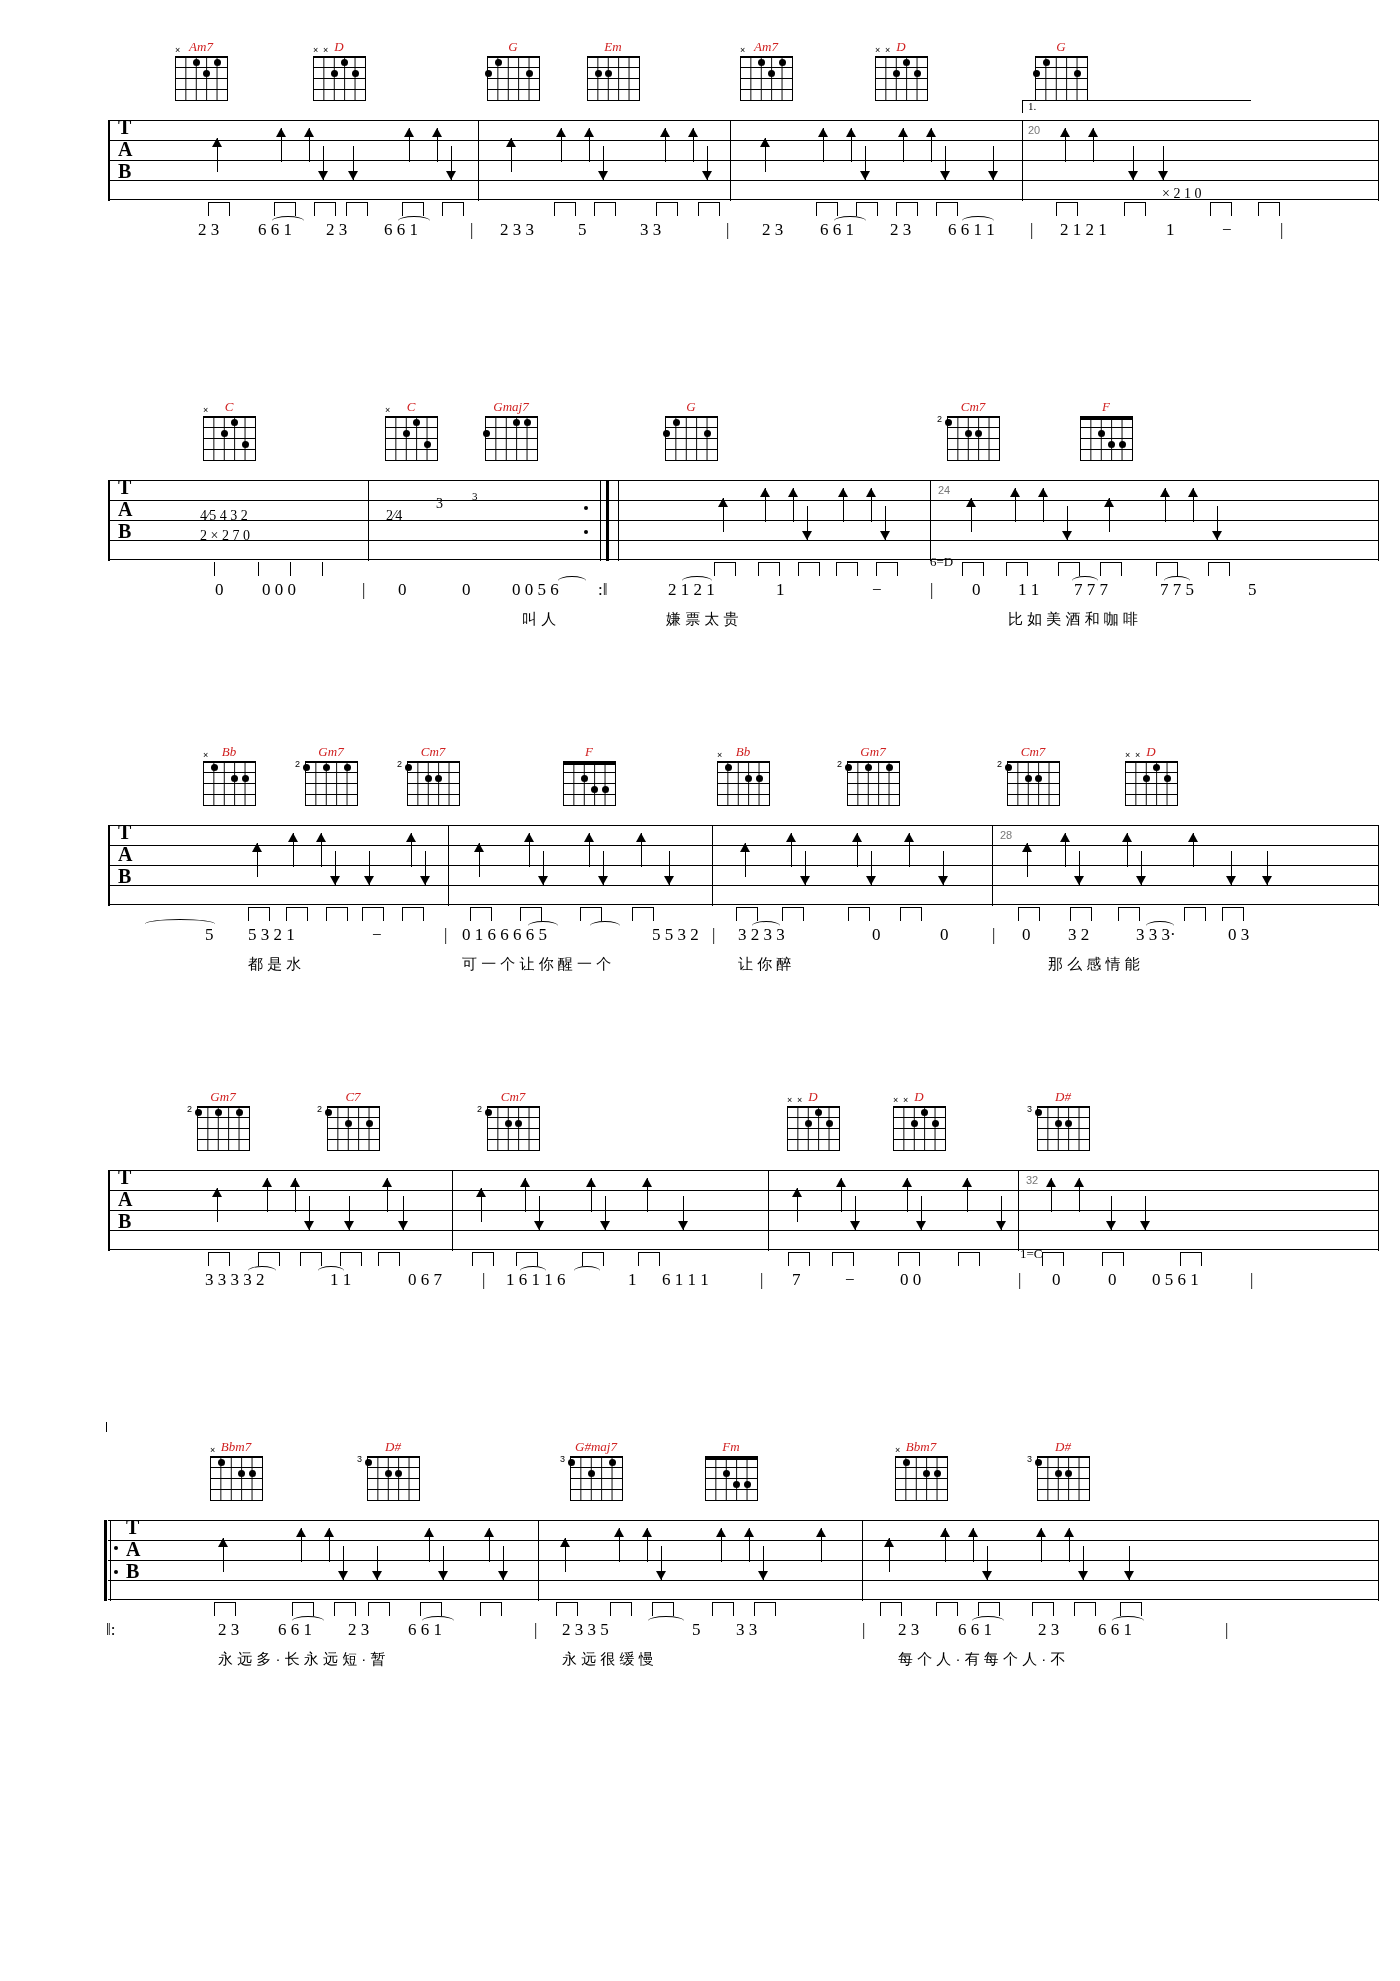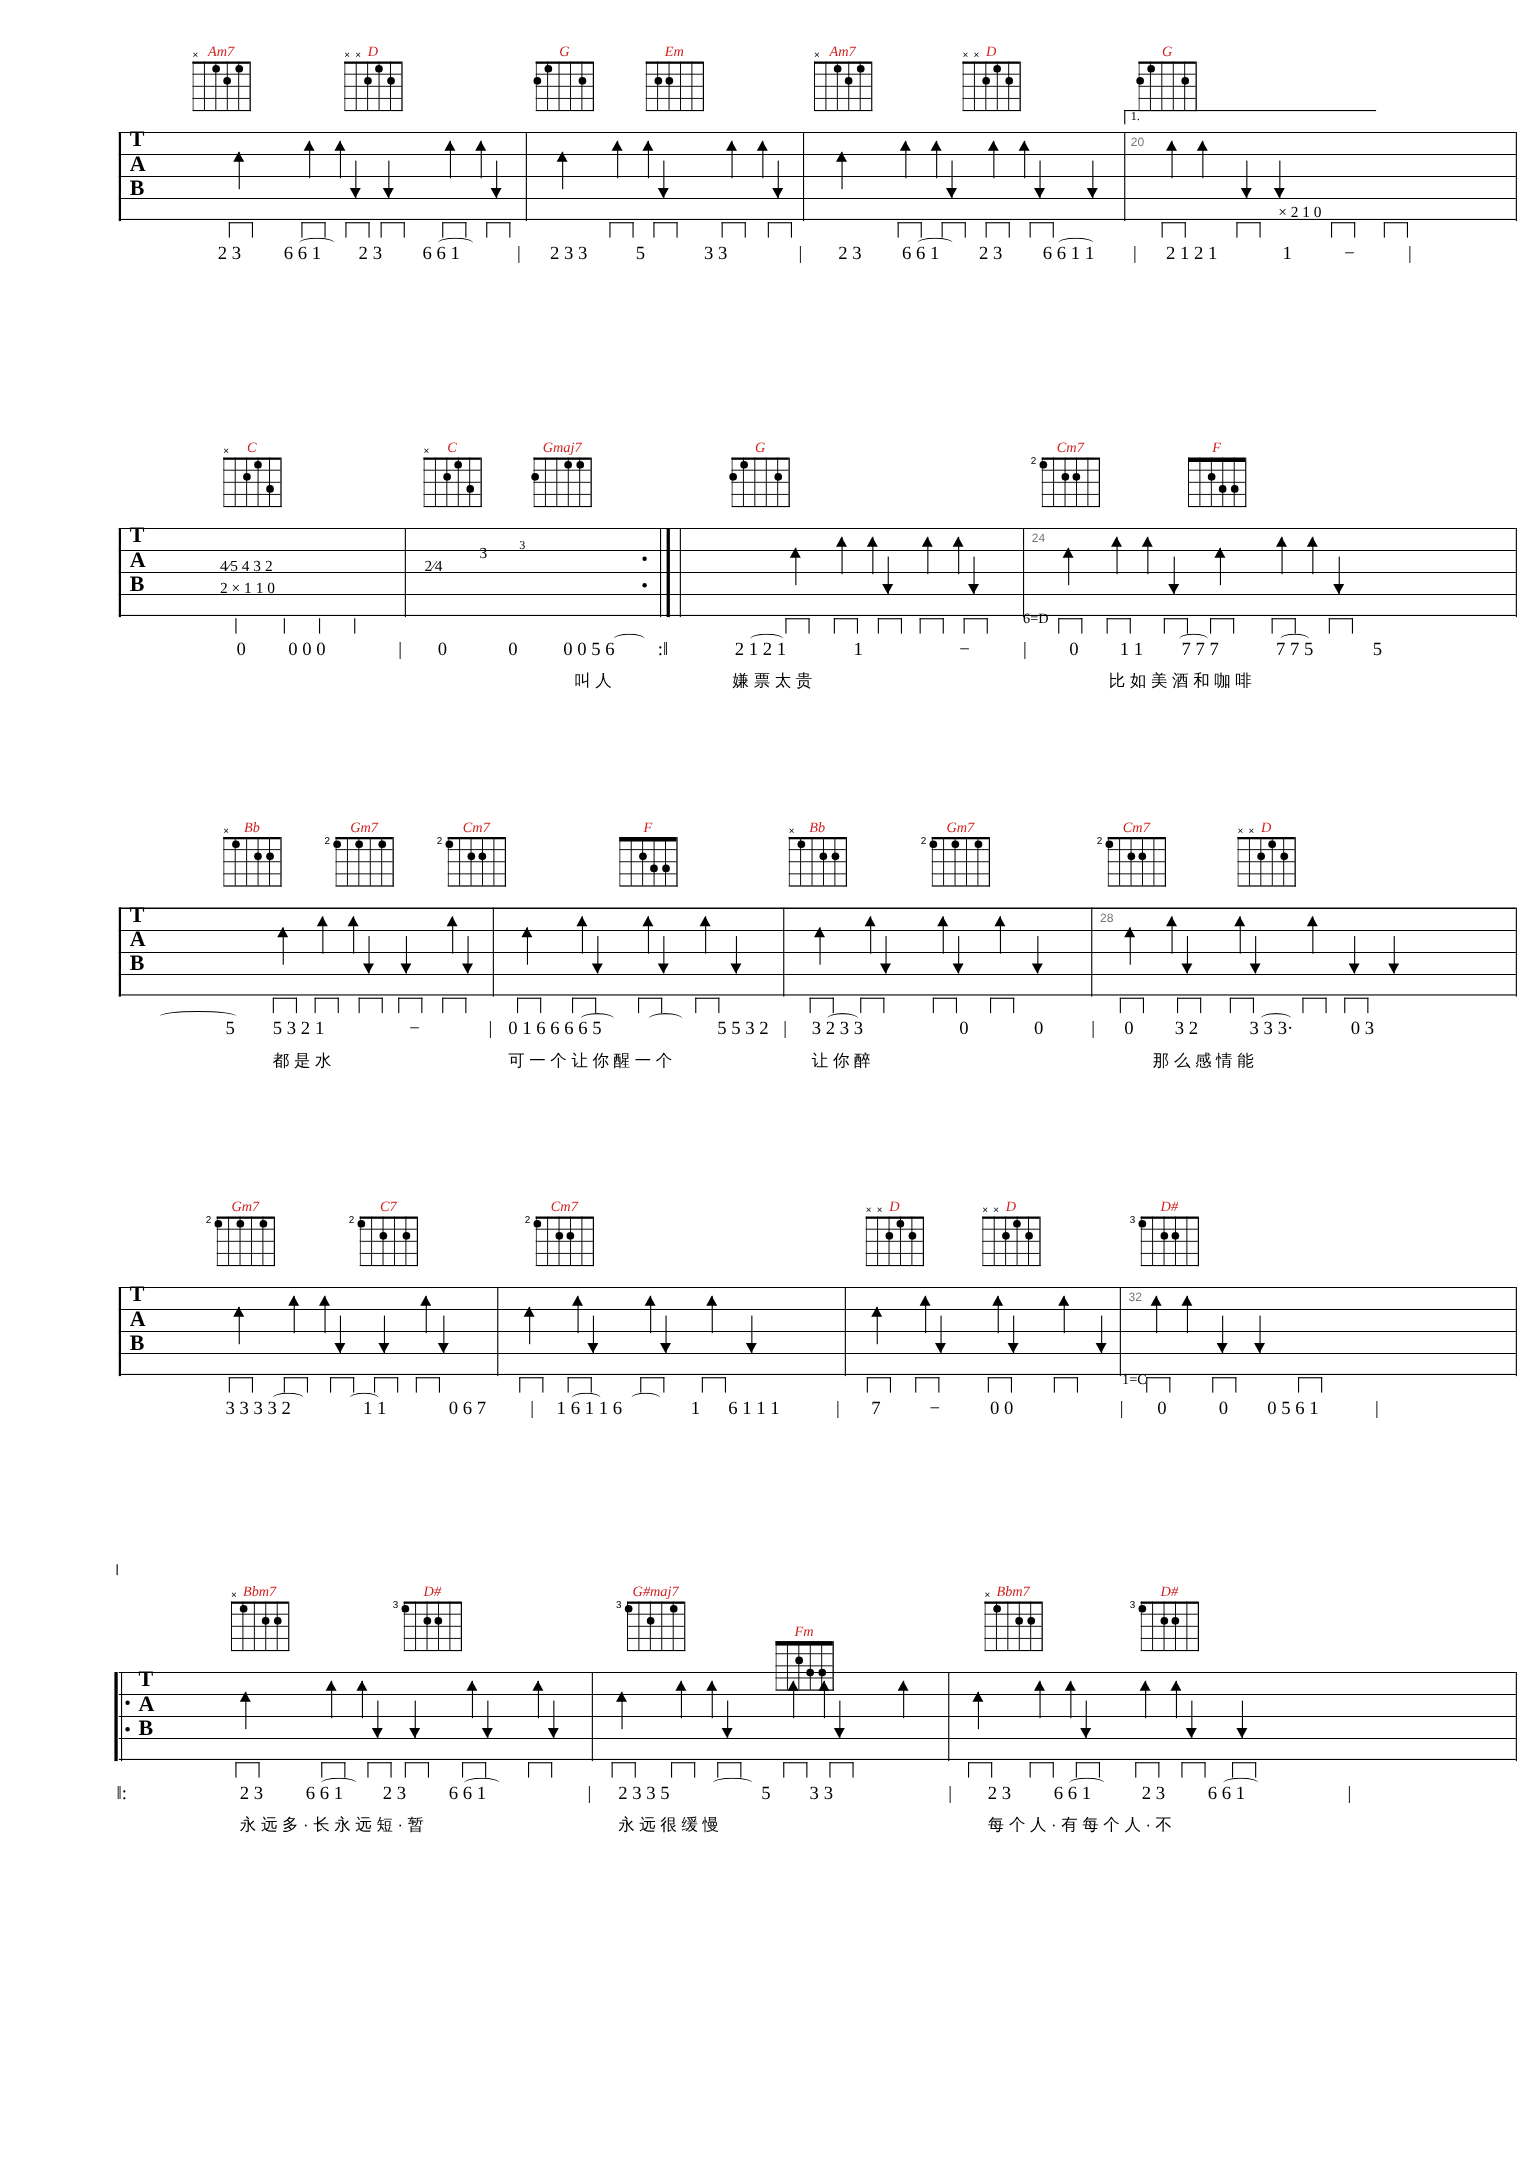--- a/index.html
+++ b/index.html
@@ -479,21 +479,21 @@
       <div class="repeat" style="left:600px;top:10px;">
         <div class="d1" style="left:-16px;"></div>
           <div class="d2" style="left:-16px;"></div>
         <div class="thin" style="left:0px;"></div>
           <div class="thick" style="left:6px;width:3px;"></div>
       </div>
 
       <span class="measnum" style="left:938px;top:14px;">24</span>
 
       <span class="tabnum" style="left:200px;top:38px;">4⁄5  4   3   2</span>
-      <span class="tabnum" style="left:200px;top:58px;">2  ×  1  1   0</span>
+      <span class="tabnum" style="left:200px;top:58px;">2  ×  2  7   0</span>
       <span class="tabnum" style="left:386px;top:38px;">2⁄4</span>
       <span class="tabnum" style="left:436px;top:26px;">3</span>
       <span class="tabnum" style="left:472px;top:20px;font-size:11px;">3</span>
 
       <div class="arrow up" style="left:718px;top:28px;">
           <div class="sh"></div>
           <div class="hd"></div>
         </div>
       <div class="arrow up" style="left:760px;top:18px;">
           <div class="sh"></div>
@@ -1317,21 +1317,21 @@
         <div class="cname">G#maj7</div>
         <div class="grid">
           <div class="frame"></div>
             <div class="nut"></div>
           <span class="fretnum">3</span>
           <div class="dot" style="left:-2px;top:3px;"></div>
           <div class="dot" style="left:18px;top:14px;"></div>
           <div class="dot" style="left:39px;top:3px;"></div>
         </div>
       </div>
-      <div class="chord" style="left:700px;margin-top:36px;">
+      <div class="chord" style="left:700px;">
         <div class="cname">Fm</div>
         <div class="grid">
           <div class="frame"></div>
             <div class="nut" style="height:4px;"></div>
           <div class="dot" style="left:18px;top:14px;"></div>
           <div class="dot" style="left:28px;top:25px;"></div>
           <div class="dot" style="left:39px;top:25px;"></div>
         </div>
       </div>
       <div class="chord" style="left:890px;">

